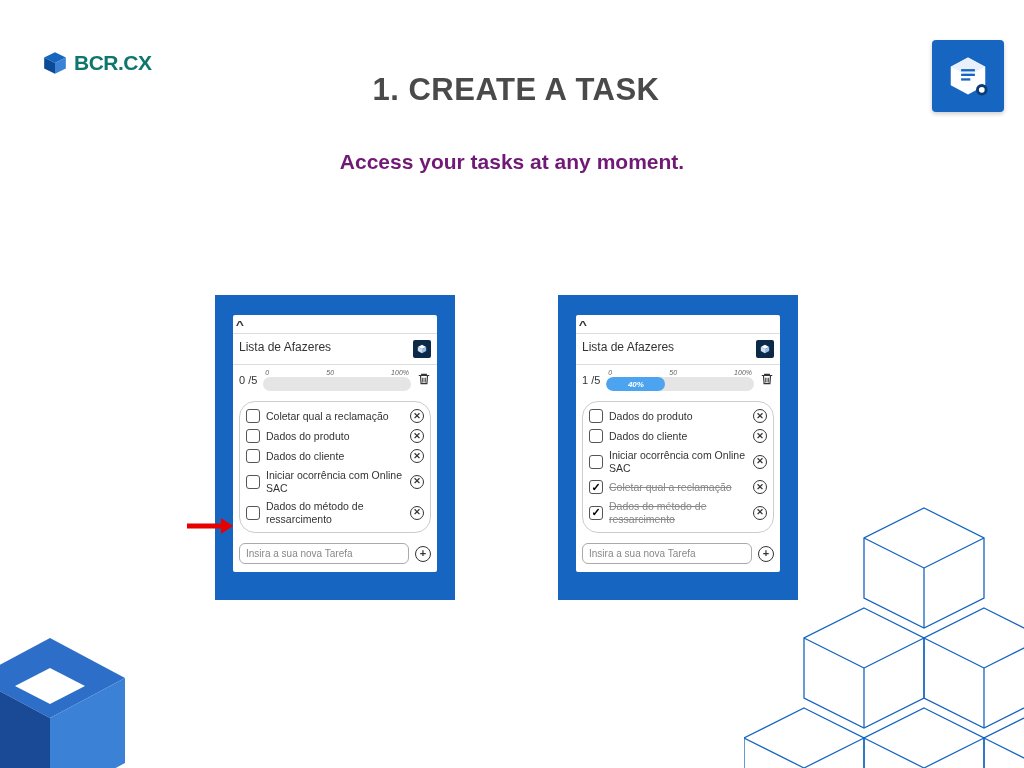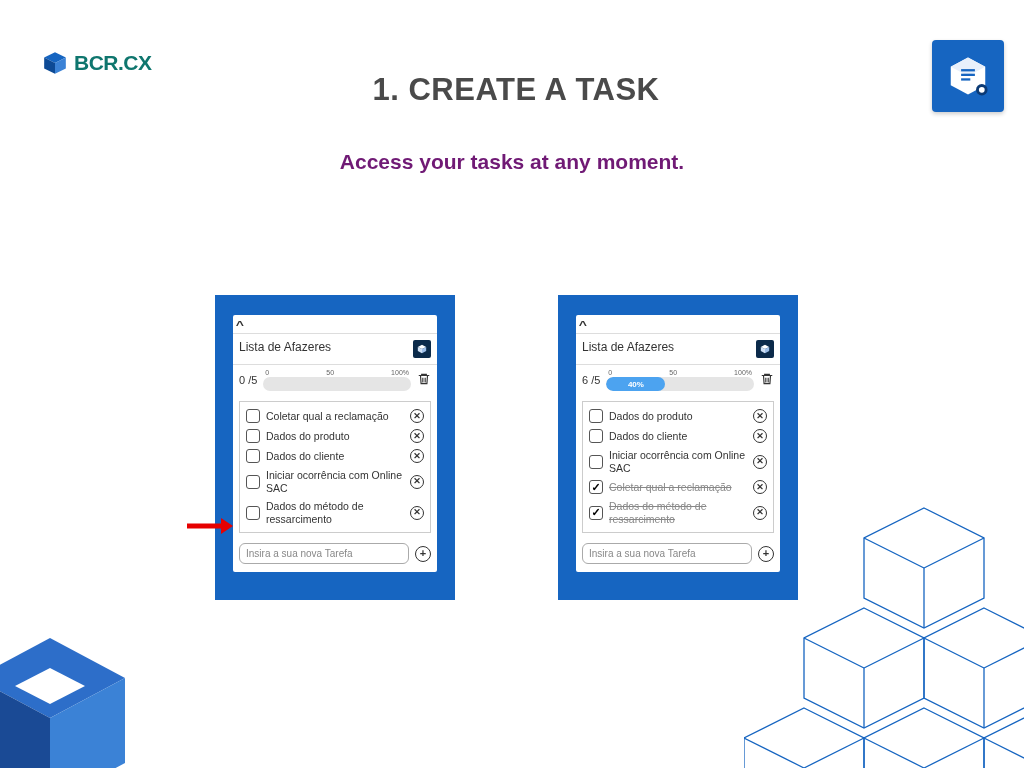--- a/index.html
+++ b/index.html
@@ -122,20 +122,21 @@
     padding: 4px 6px 6px 6px;
     position: relative;
   }
   .p-count {
     font-size: 11px;
     white-space: nowrap;
   }
   .p-bar-wrap {
     flex: 1;
     position: relative;
+    font-style: italic;
   }
   .p-ticks {
     display: flex;
     justify-content: space-between;
     font-size: 7px;
     color: #666;
     padding: 0 2px;
     margin-bottom: 1px;
   }
   .p-bar {
@@ -157,21 +158,21 @@
     font-weight: 600;
   }
   .p-trash {
     font-size: 14px;
     color: #333;
     cursor: pointer;
   }
   .task-box {
     margin: 4px 6px;
     border: 1px solid #ccc;
-    border-radius: 0;
+    border-radius: 16px;
     padding: 4px 2px;
   }
   .task-row {
     display: flex;
     align-items: center;
     gap: 6px;
     padding: 3px 4px;
     font-size: 10.5px;
     line-height: 1.2;
   }
@@ -375,21 +376,21 @@
         <span class="p-title">Lista de Afazeres</span>
         <span class="p-cube">
           <svg viewBox="0 0 12 12" width="10" height="10">
               <polygon points="6,1 11,3.5 6,6 1,3.5" fill="#fff"></polygon>
               <polygon points="1,3.5 6,6 6,11 1,8.5" fill="#cfe0f5"></polygon>
               <polygon points="11,3.5 6,6 6,11 11,8.5" fill="#9fbfe8"></polygon>
             </svg>
         </span>
       </div>
       <div class="progress-row">
-        <span class="p-count">6 /5</span>
+        <span class="p-count">1 /5</span>
         <div class="p-bar-wrap">
           <div class="p-ticks">
             <span>0</span>
             <span>50</span>
             <span>100%</span>
           </div>
           <div class="p-bar">
             <div class="p-bar-fill" id="fillB" style="width: 40%;">40%</div>
           </div>
         </div>

